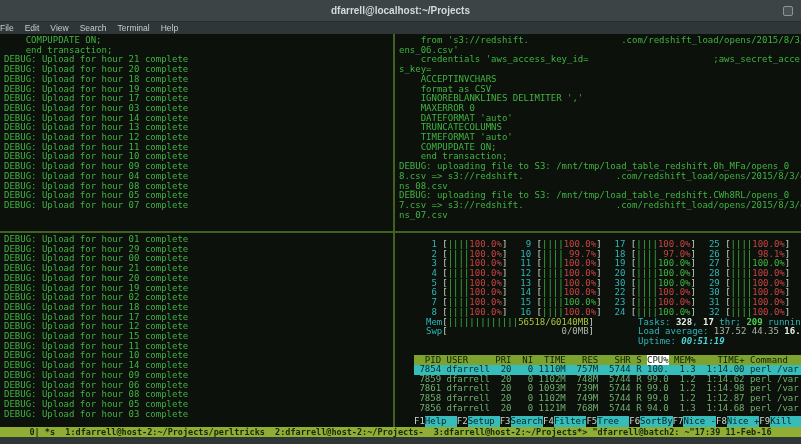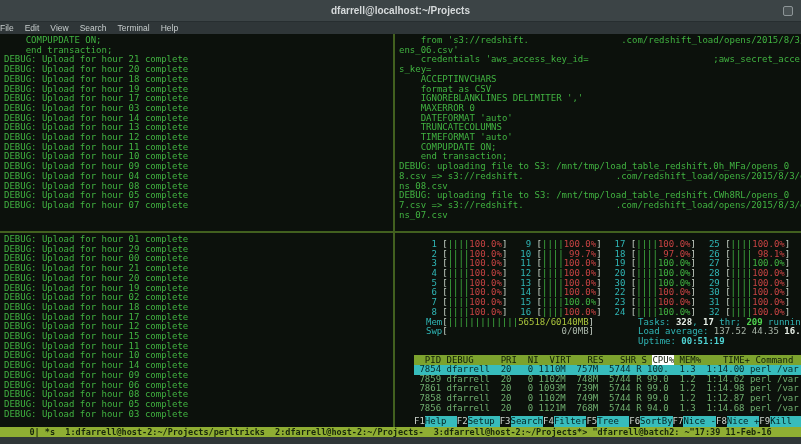--- a/index.html
+++ b/index.html
@@ -35,21 +35,21 @@
   .cpu-row { font-size:9px; line-height:9.7px; white-space:pre; }
   .cpu-num { color:#2fb5b5; display:inline-block; width:2ch; text-align:right; }
   .wh { color:#c9d4c9; }
   .green { color:#41b341; }
   .red { color:#c84343; }
   .cyan { color:#2fb5b5; }
   .gray { color:#a9b6a9; }
   .memval { color:#a9c33b; }
   .boldwhite { color:#e8f0e8; font-weight:bold; }
   .boldgreen { color:#4fd34f; font-weight:bold; }
-  .boldcyan { color:#4fd3d3; font-weight:bold; }
+  .boldcyan { color:#4fd3d3; font-weight:bold;font-style:italic; }
   .meters-wrap { position:relative; }
   .tasks-block { position:absolute; left:212px; top:0; }
   .info-line { font-size:9px; line-height:9.7px; white-space:pre; }
 
   .proc-table { position:absolute; left:0; top:122px; width:406px; }
   .proc-header { background:#7da32e; color:#101c08; font-size:9px; line-height:10px; white-space:pre; width:406px; }
   .proc-header .hi { background:#ffffff; }
   .proc-row { font-size:9px; line-height:9.7px; white-space:pre; color:#6fae6f; width:406px; }
   .proc-row.selected { background:#37bcbc; color:#062a2a; }
 
@@ -187,21 +187,21 @@
         <div class="info-line"><span class="cyan">Mem</span><span class="wh">[</span><span class="green">|||||||||||||</span><span class="memval">56518/60140MB</span><span class="wh">]</span></div>
         <div class="info-line"><span class="cyan">Swp</span><span class="wh">[</span><span class="gray">                     0/0MB</span><span class="wh">]</span></div>
         <div class="tasks-block">
           <div class="info-line"><span class="cyan">Tasks: </span><span class="boldwhite">328</span><span class="cyan">, </span><span class="boldwhite">17</span><span class="cyan"> thr; </span><span class="boldgreen">209</span><span class="cyan"> running</span></div>
           <div class="info-line"><span class="cyan">Load average: </span><span class="gray">137.52 </span><span class="gray">44.35 </span><span class="boldwhite">16.99</span></div>
           <div class="info-line"><span class="cyan">Uptime: </span><span class="boldcyan">00:51:19</span></div>
         </div>
       </div>
 
       <div class="proc-table">
-        <div class="proc-header"><span>  PID DEBUG     PRI  NI  VIRT   RES   SHR S </span><span class="hi">CPU%</span><span> MEM%    TIME+ Command</span></div>
+        <div class="proc-header"><span>  PID USER     PRI  NI  TIME   RES   SHR S </span><span class="hi">CPU%</span><span> MEM%    TIME+ Command</span></div>
         <div id="proc-rows">
             <div class="proc-row selected"> 7854 dfarrell  20   0 1110M  757M  5744 R 100.  1.3  1:14.00 perl /var</div>
             <div class="proc-row"> 7859 dfarrell  20   0 1102M  748M  5744 R 99.0  1.2  1:14.62 perl /var</div>
             <div class="proc-row"> 7861 dfarrell  20   0 1093M  739M  5744 R 99.0  1.2  1:14.98 perl /var</div>
             <div class="proc-row"> 7858 dfarrell  20   0 1102M  749M  5744 R 99.0  1.2  1:12.87 perl /var</div>
             <div class="proc-row"> 7856 dfarrell  20   0 1121M  768M  5744 R 94.0  1.3  1:14.68 perl /var</div>
           </div>
       </div>
 
       <div class="fkeys" id="fkeys">

